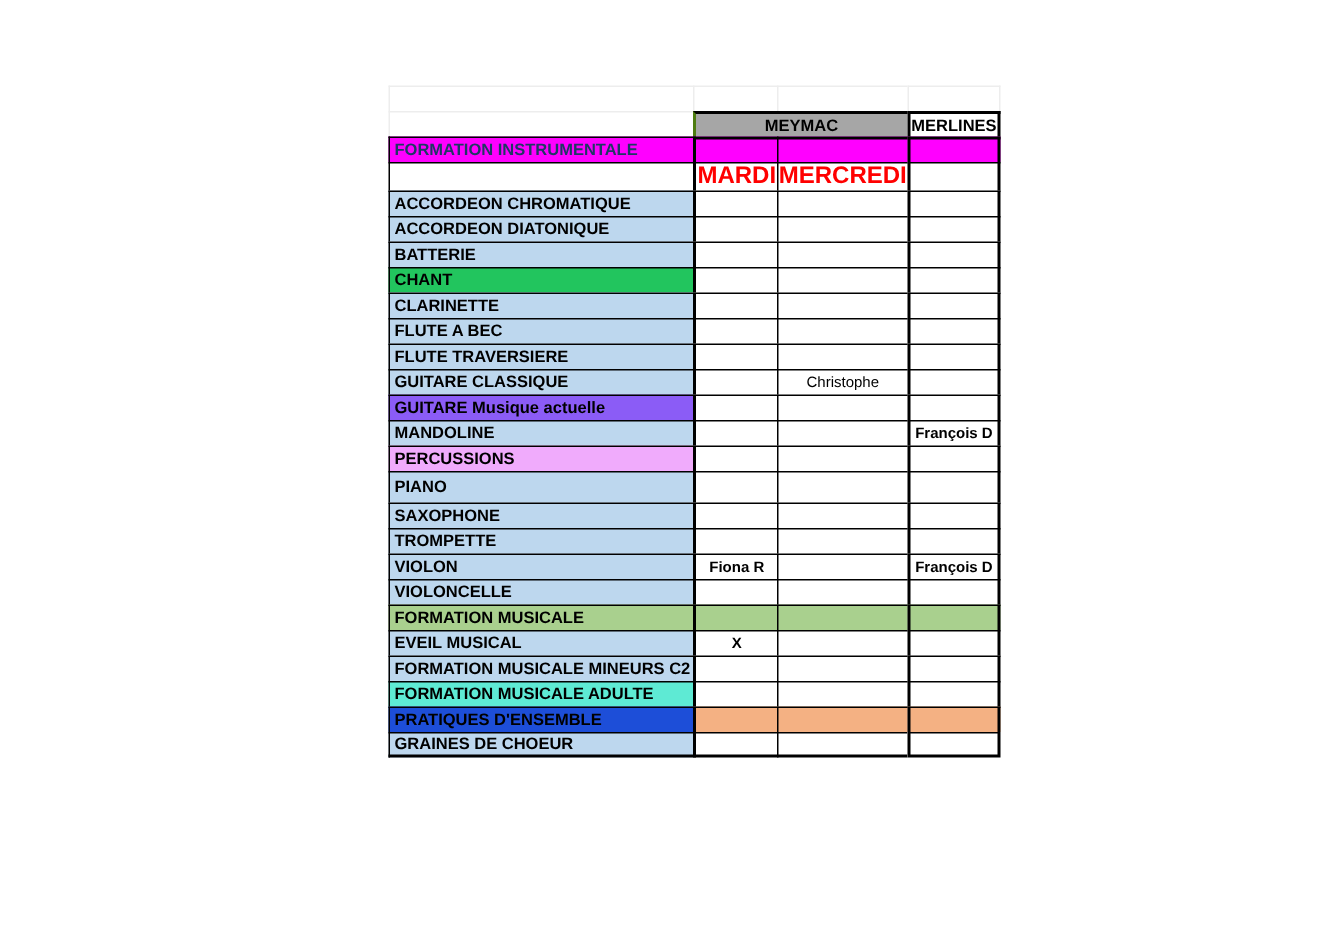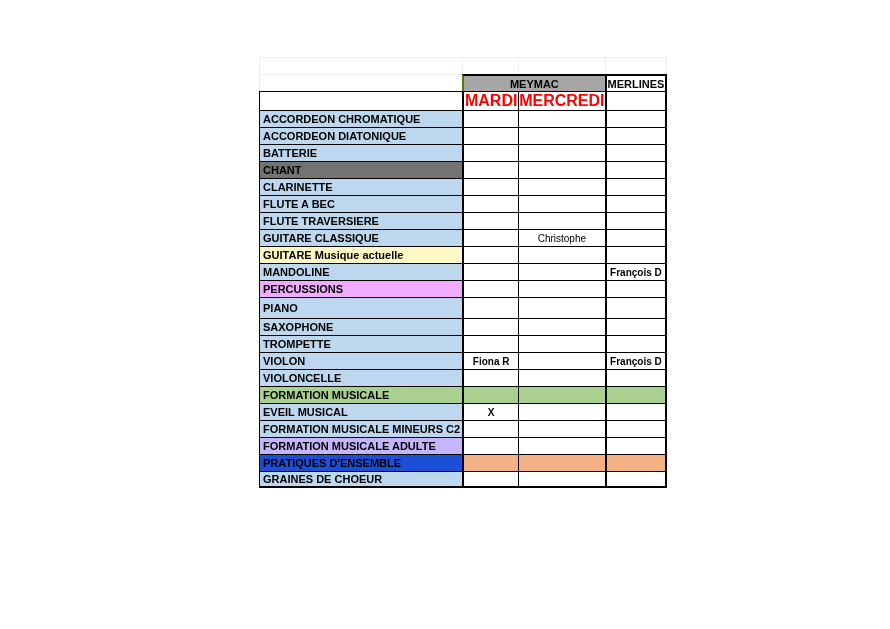--- a/index.html
+++ b/index.html
@@ -61,20 +61,26 @@
           <td class="ghost"></td>
           <td class="ghost"></td>
           <td class="ghost ghostR"></td>
         </tr>
         <tr>
           <td class="ghost"></td>
           <td class="meymac" colspan="2" style="background: rgb(166, 166, 166);">MEYMAC</td>
           <td class="merlines">MERLINES</td>
         </tr>
         <tr>
+          <td class="lbl" style="background: rgb(255, 0, 255); color: rgb(31, 56, 100);">FORMATION INSTRUMENTALE</td>
+          <td class="colB thickTop" style="background: rgb(255, 0, 255);"></td>
+          <td class="thickTop" style="background: rgb(255, 0, 255);"></td>
+          <td class="colD thickTop" style="background: rgb(255, 0, 255);"></td>
+        </tr>
+        <tr>
           <td></td>
           <td class="day colB" style="color: rgb(255, 0, 0);">MARDI</td>
           <td class="day" style="color: rgb(255, 0, 0);">MERCREDI</td>
           <td class="colD"></td>
         </tr>
         <tr>
           <td class="lbl" style="background: rgb(189, 215, 238);">ACCORDEON CHROMATIQUE</td>
           <td class="val colB"></td>
           <td class="val"></td>
           <td class="val colD"></td>
@@ -85,21 +91,21 @@
           <td class="val"></td>
           <td class="val colD"></td>
         </tr>
         <tr>
           <td class="lbl" style="background: rgb(189, 215, 238);">BATTERIE</td>
           <td class="val colB"></td>
           <td class="val"></td>
           <td class="val colD"></td>
         </tr>
         <tr>
-          <td class="lbl" style="background: #737373;">CHANT</td>
+          <td class="lbl" style="background: #22c55e;">CHANT</td>
           <td class="val colB"></td>
           <td class="val"></td>
           <td class="val colD"></td>
         </tr>
         <tr>
           <td class="lbl" style="background: rgb(189, 215, 238);">CLARINETTE</td>
           <td class="val colB"></td>
           <td class="val"></td>
           <td class="val colD"></td>
         </tr>
@@ -115,21 +121,21 @@
           <td class="val"></td>
           <td class="val colD"></td>
         </tr>
         <tr>
           <td class="lbl" style="background: rgb(189, 215, 238);">GUITARE CLASSIQUE</td>
           <td class="val colB"></td>
           <td class="val plain">Christophe</td>
           <td class="val colD"></td>
         </tr>
         <tr>
-          <td class="lbl" style="background: #fef9c3;">GUITARE Musique actuelle</td>
+          <td class="lbl" style="background: #8b5cf6;">GUITARE Musique actuelle</td>
           <td class="val colB"></td>
           <td class="val"></td>
           <td class="val colD"></td>
         </tr>
         <tr>
           <td class="lbl" style="background: rgb(189, 215, 238);">MANDOLINE</td>
           <td class="val colB"></td>
           <td class="val"></td>
           <td class="val colD">François D</td>
         </tr>
@@ -181,21 +187,21 @@
           <td class="val"></td>
           <td class="val colD"></td>
         </tr>
         <tr>
           <td class="lbl" style="background: rgb(189, 215, 238);">FORMATION MUSICALE MINEURS C2</td>
           <td class="val colB"></td>
           <td class="val"></td>
           <td class="val colD"></td>
         </tr>
         <tr>
-          <td class="lbl" style="background: #c4b5fd;">FORMATION MUSICALE ADULTE</td>
+          <td class="lbl" style="background: #5eead4;">FORMATION MUSICALE ADULTE</td>
           <td class="val colB"></td>
           <td class="val"></td>
           <td class="val colD"></td>
         </tr>
         <tr>
           <td class="lbl" style="background: #1d4ed8;">PRATIQUES D'ENSEMBLE</td>
           <td class="colB" style="background: rgb(244, 177, 131);"></td>
           <td style="background: rgb(244, 177, 131);"></td>
           <td class="colD" style="background: rgb(244, 177, 131);"></td>
         </tr>

